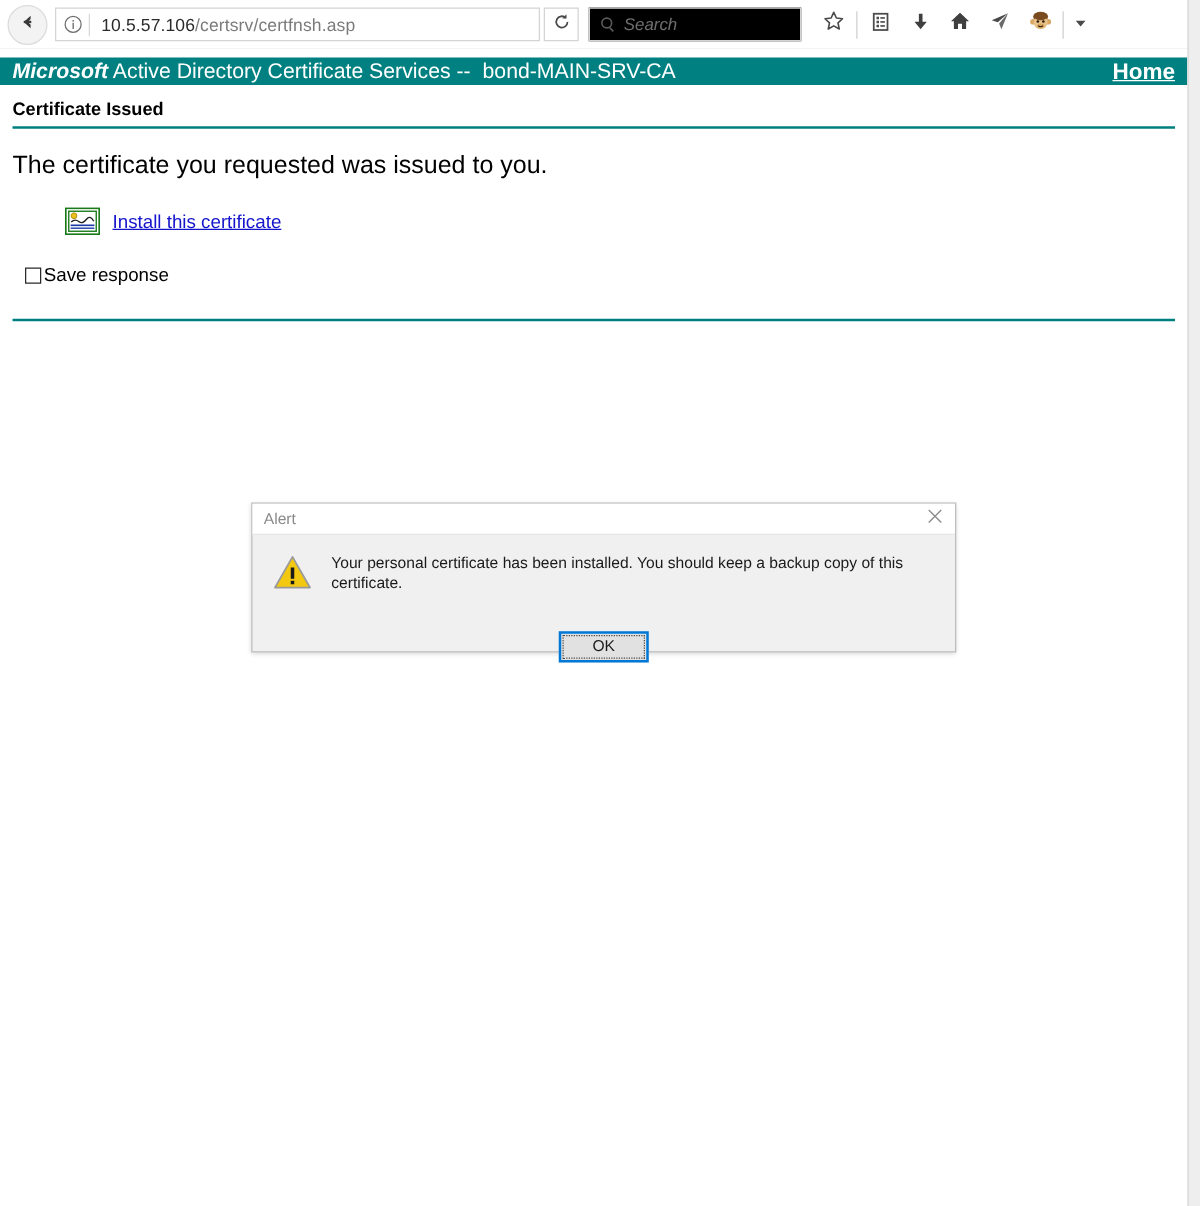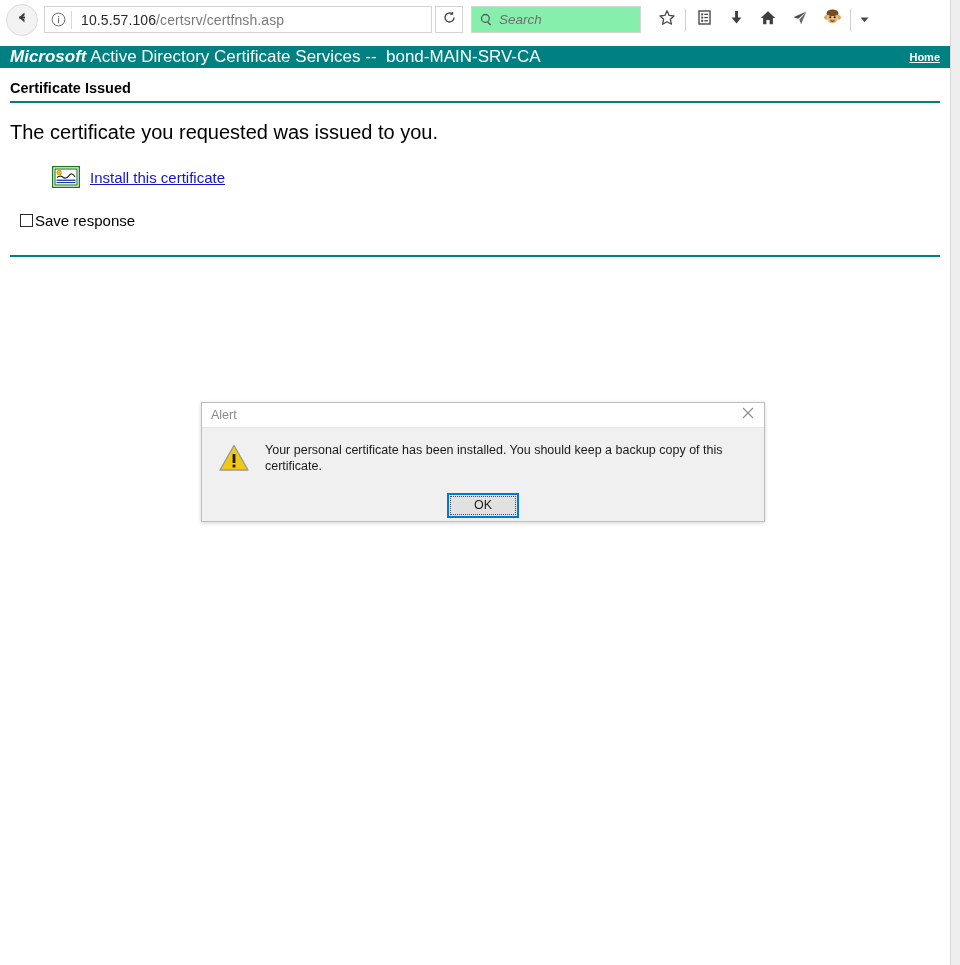--- a/index.html
+++ b/index.html
@@ -71,21 +71,21 @@
     background: #fff;
     display: flex; align-items: center; justify-content: center;
     box-sizing: border-box;
     flex: 0 0 auto;
   }
   .searchbar {
     flex: 0 0 auto;
     width: 170px;
     height: 27px;
     margin-left: 8px;
-    background: #86efac;
+    background: #000000;
     border: 1px solid #d4d4d4;
     display: flex; align-items: center;
     box-sizing: border-box;
   }
   .searchbar .s-icon { margin: 0 6px 0 8px; display: flex; }
   .search-placeholder {
     font-size: 13.5px;
     font-style: italic;
     color: #6f6f6f;
   }
@@ -134,21 +134,21 @@
   }
   .ad-header-left {
     font-size: 17px;
     white-space: nowrap;
   }
   .ad-brand {
     font-weight: bold;
     font-style: italic;
   }
   .ad-home {
-    font-size: 11px;
+    font-size: 18px;
     color: #ffffff;
     text-decoration: underline;
     font-weight: bold;
     white-space: nowrap;
   }
 
   .content {
     padding: 0 10px;
   }
   .page-title {
@@ -247,21 +247,21 @@
   .warn-icon { width: 32px; height: 30px; flex: 0 0 auto; }
   .dlg-msg {
     font-size: 12.5px;
     color: #1a1a1a;
     margin-left: 15px;
     line-height: 1.3;
   }
   .dlg-buttons {
     display: flex;
     justify-content: center;
-    margin-top: 18px;
+    margin-top: 30px;
   }
   .ok-button {
     width: 72px;
     height: 25px;
     background: #e1e1e1;
     border: 2px solid #0078d7;
     box-sizing: border-box;
     display: flex;
     align-items: center;
     justify-content: center;

